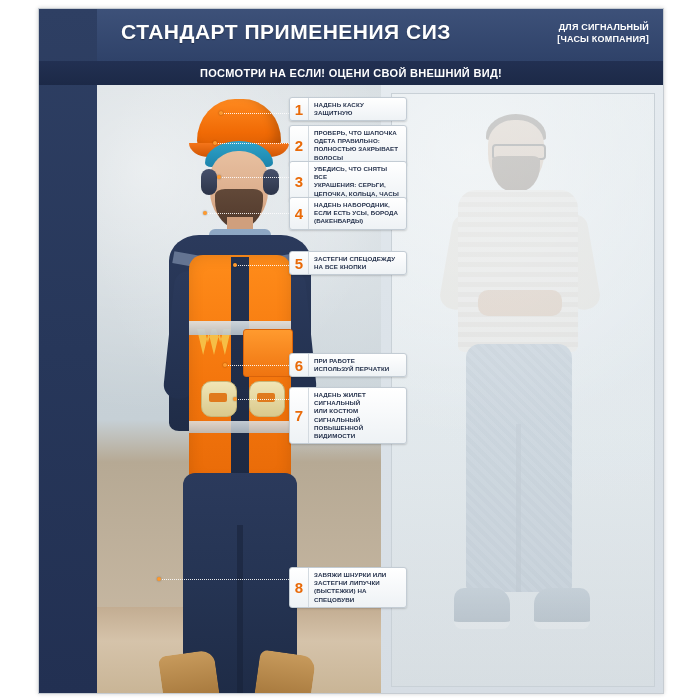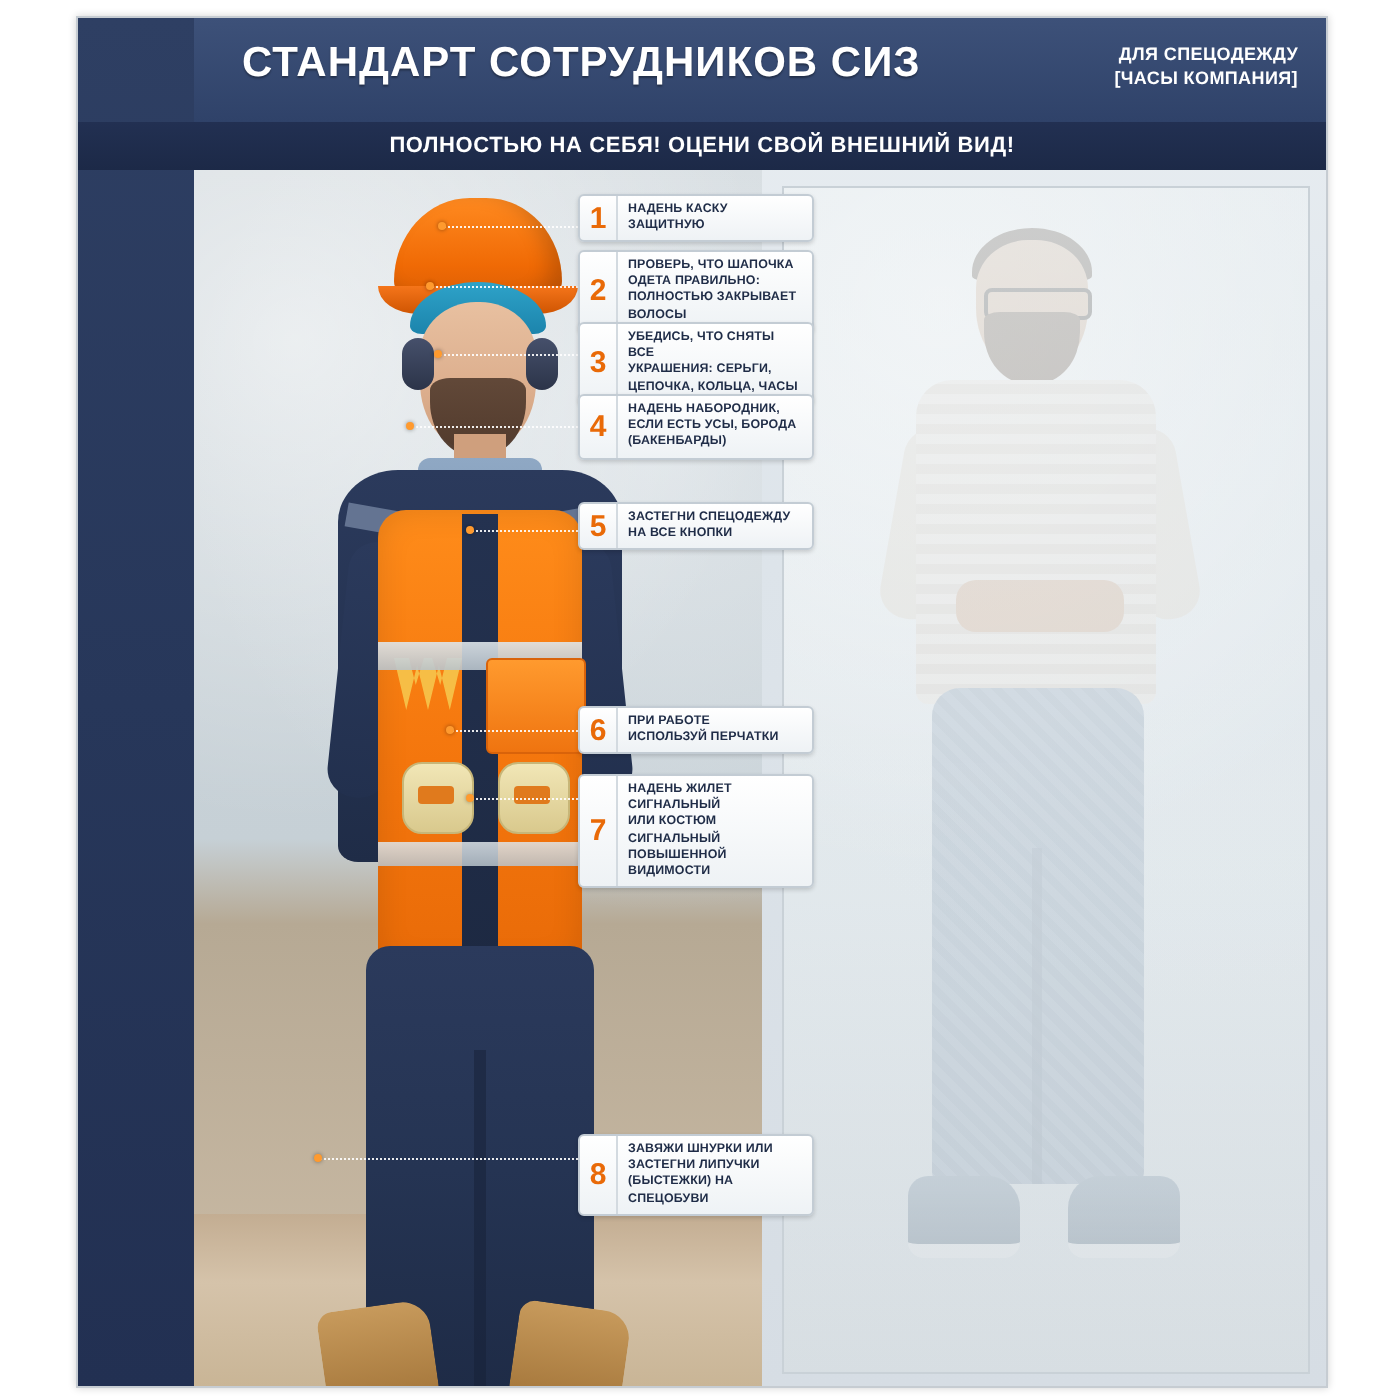--- a/index.html
+++ b/index.html
@@ -338,29 +338,29 @@
   }
 </style>
 </head>
 <body>
 
 <div class="poster">
 
   <div class="left-bar"></div>
 
   <div class="header">
-    <div class="header-title">СТАНДАРТ СОТРУДНИКОВ СИЗ</div>
+    <div class="header-title">СТАНДАРТ ПРИМЕНЕНИЯ СИЗ</div>
     <div class="header-right">
-      <div>ДЛЯ СПЕЦОДЕЖДУ</div>
+      <div>ДЛЯ СИГНАЛЬНЫЙ</div>
       <div>[ЧАСЫ КОМПАНИЯ]</div>
     </div>
   </div>
 
   <div class="subheader">
-    <div class="subheader-text">ПОЛНОСТЬЮ НА СЕБЯ! ОЦЕНИ СВОЙ ВНЕШНИЙ ВИД!</div>
+    <div class="subheader-text">ПОСМОТРИ НА ЕСЛИ! ОЦЕНИ СВОЙ ВНЕШНИЙ ВИД!</div>
   </div>
 
   <div class="body-area">
 
     <div class="photo-left">
       <div class="bg-blur-l"></div>
       <div class="floor-l"></div>
 
       <div class="worker">
         <div class="helmet"></div>

